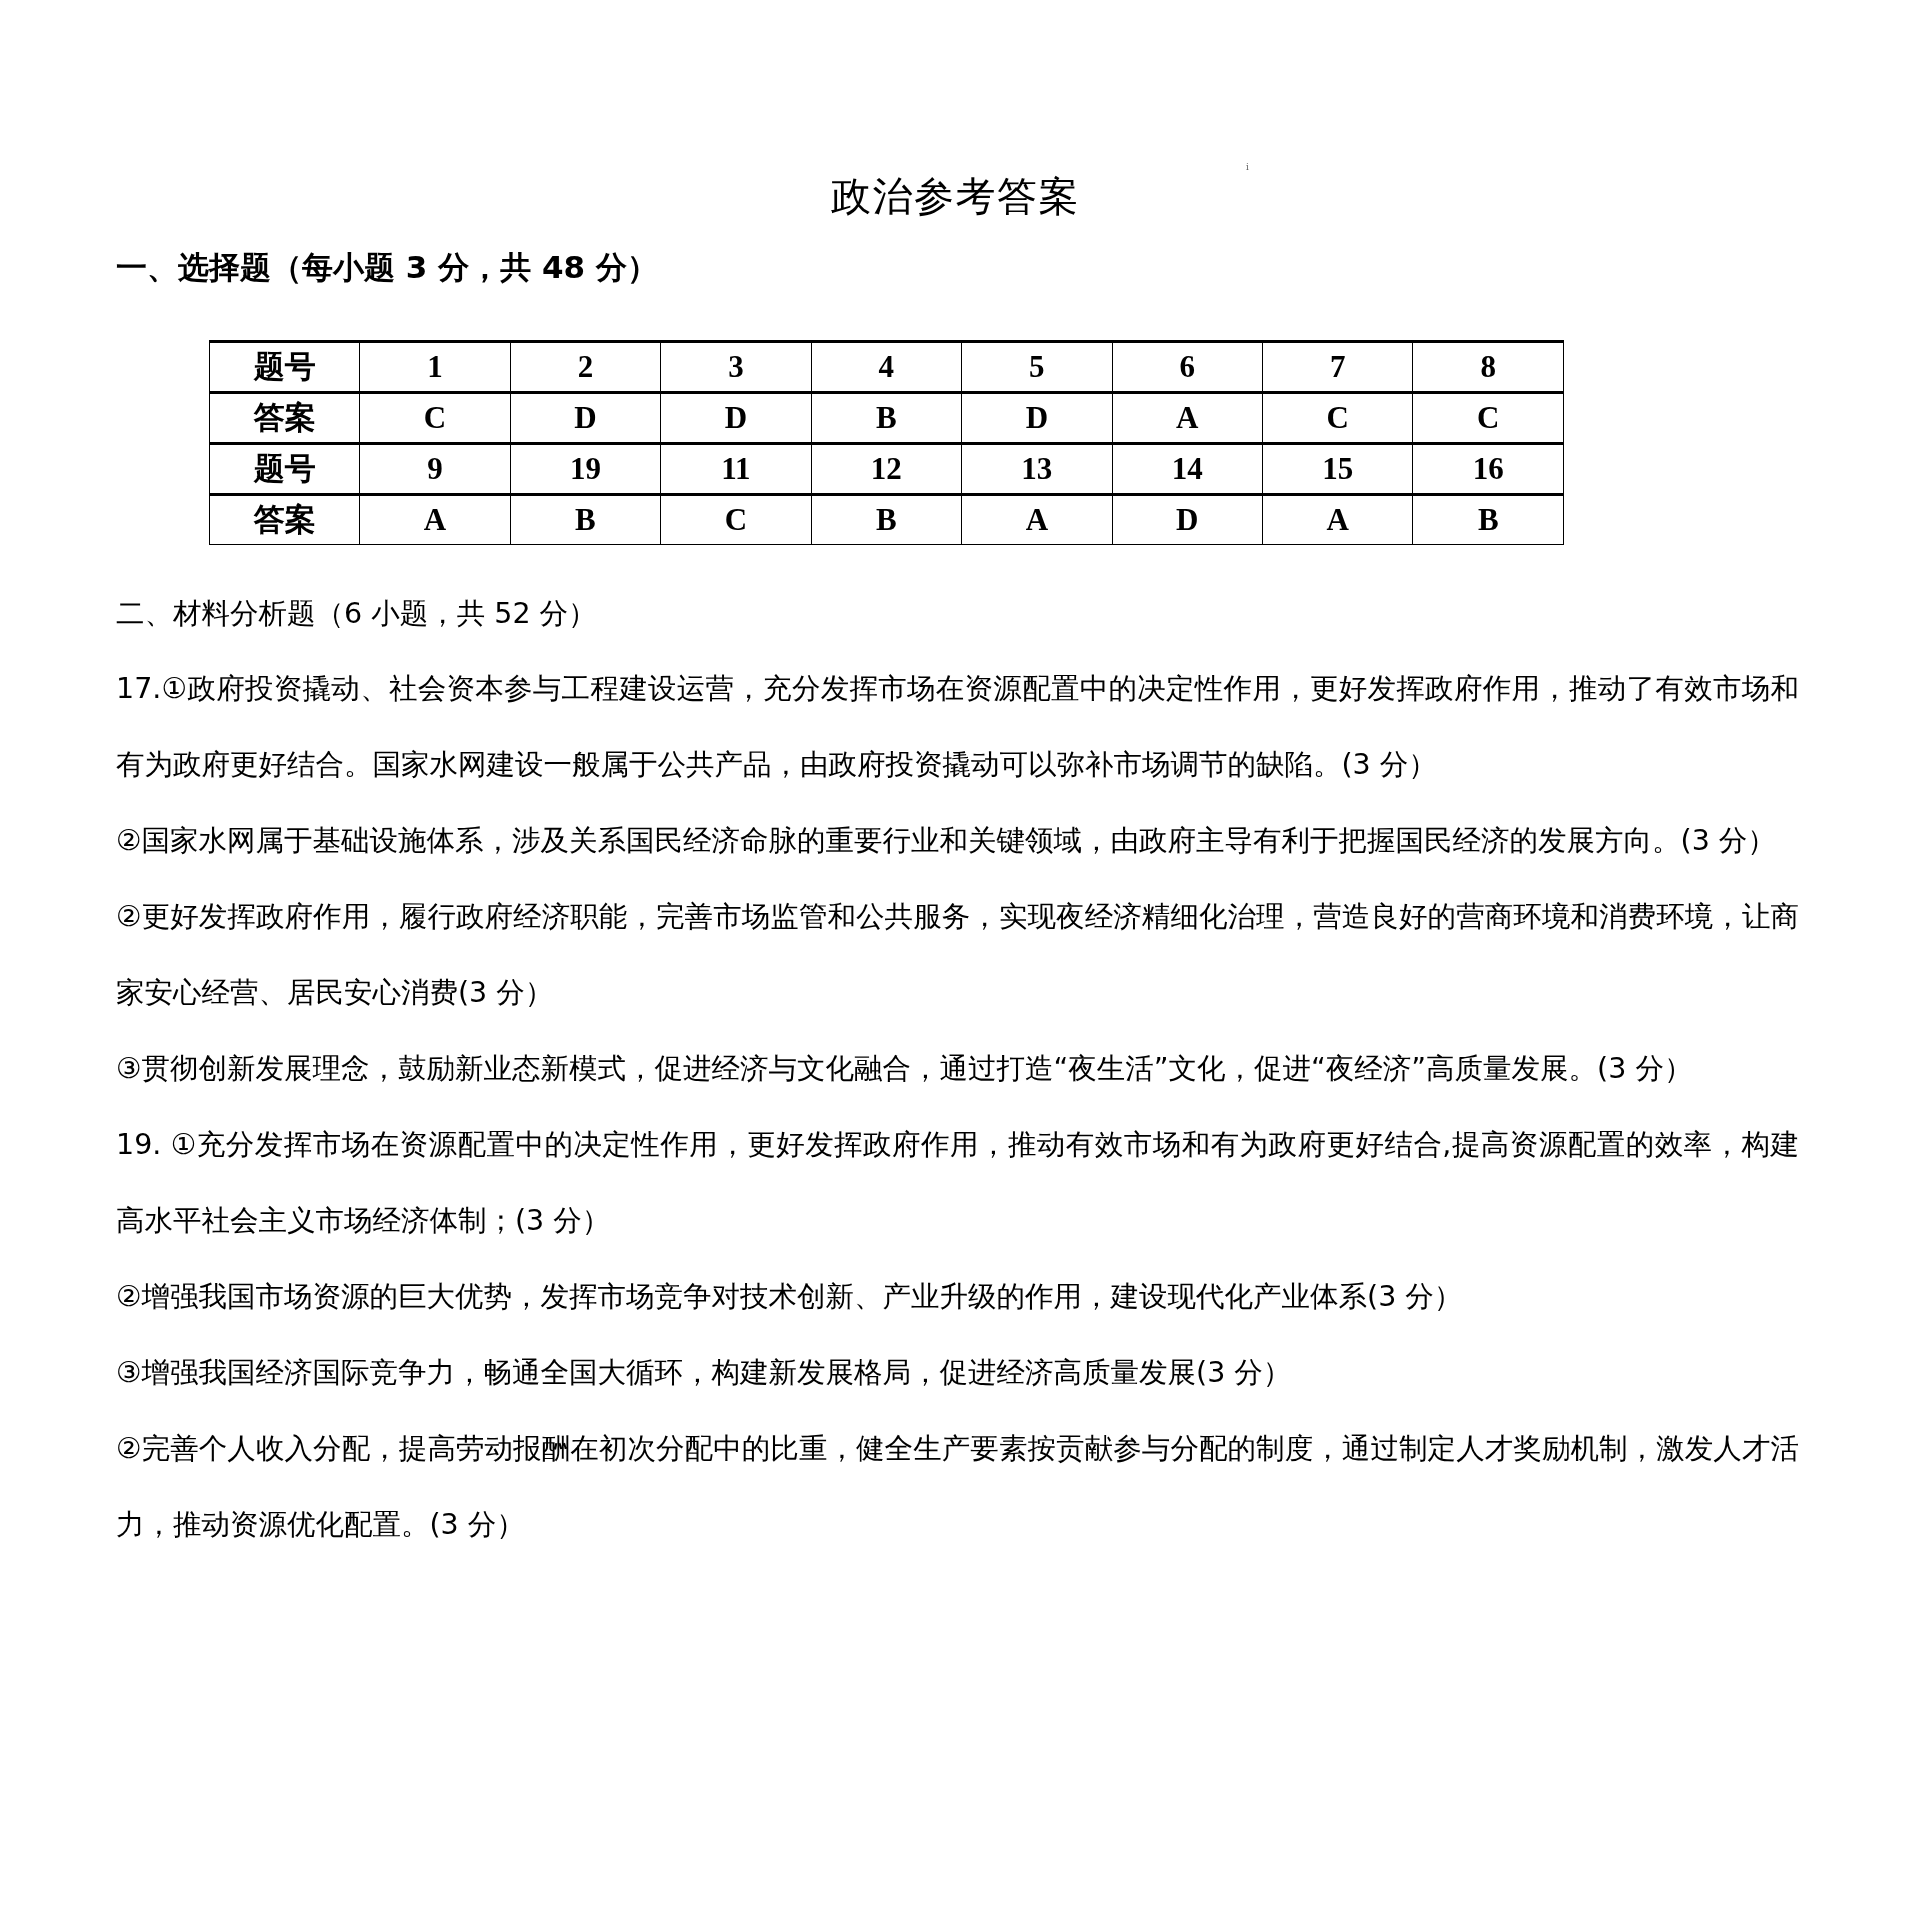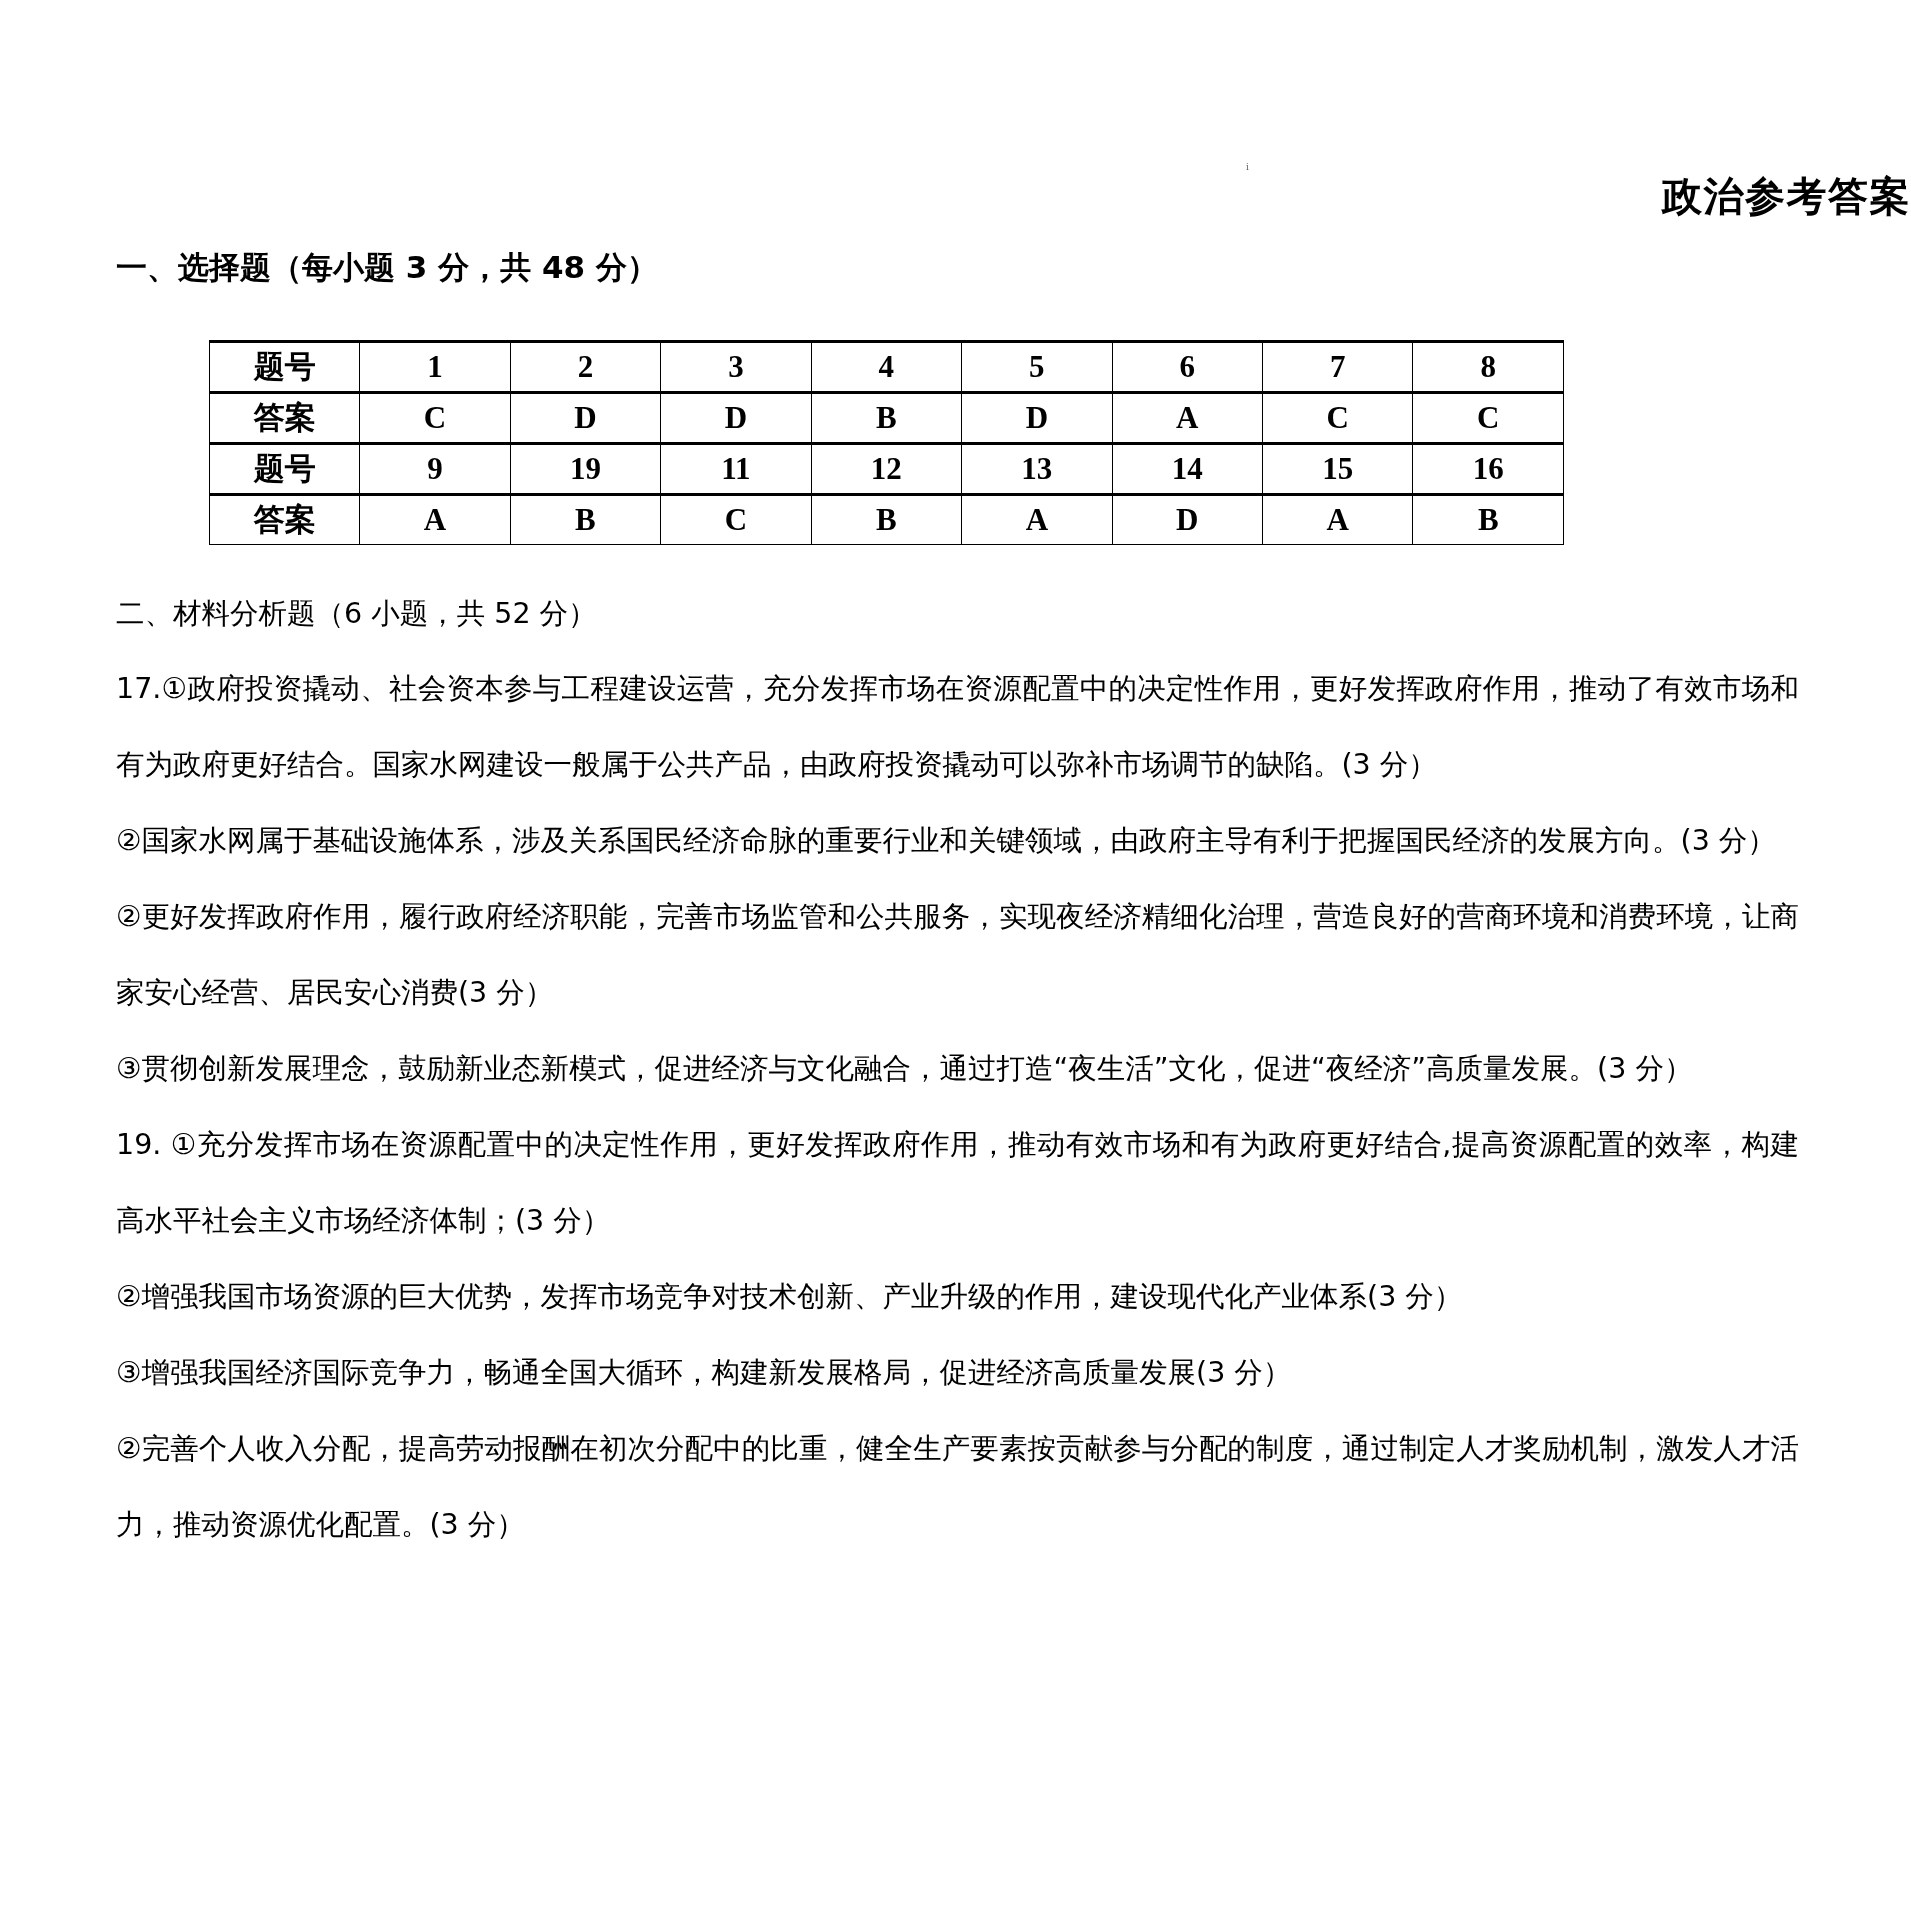--- a/index.html
+++ b/index.html
@@ -16,23 +16,23 @@
     left: 1246px;
     top: 162px;
     font-size: 8.5px;
     color: #555;
   }
   .doc-title {
     position: absolute;
     left: 0;
     width: 1911px;
     top: 169px;
-    text-align: right;
+    text-align: center;
     font-size: 40px;
-    font-weight: bold;
+    font-weight: normal;
     font-family: "DejaVu Sans", "Liberation Sans", sans-serif;
     letter-spacing: 1.5px;
   }
   .section1 {
     position: absolute;
     left: 116px;
     top: 247px;
     font-size: 31px;
     font-weight: bold;
     font-family: "DejaVu Sans", "Liberation Sans", sans-serif;

